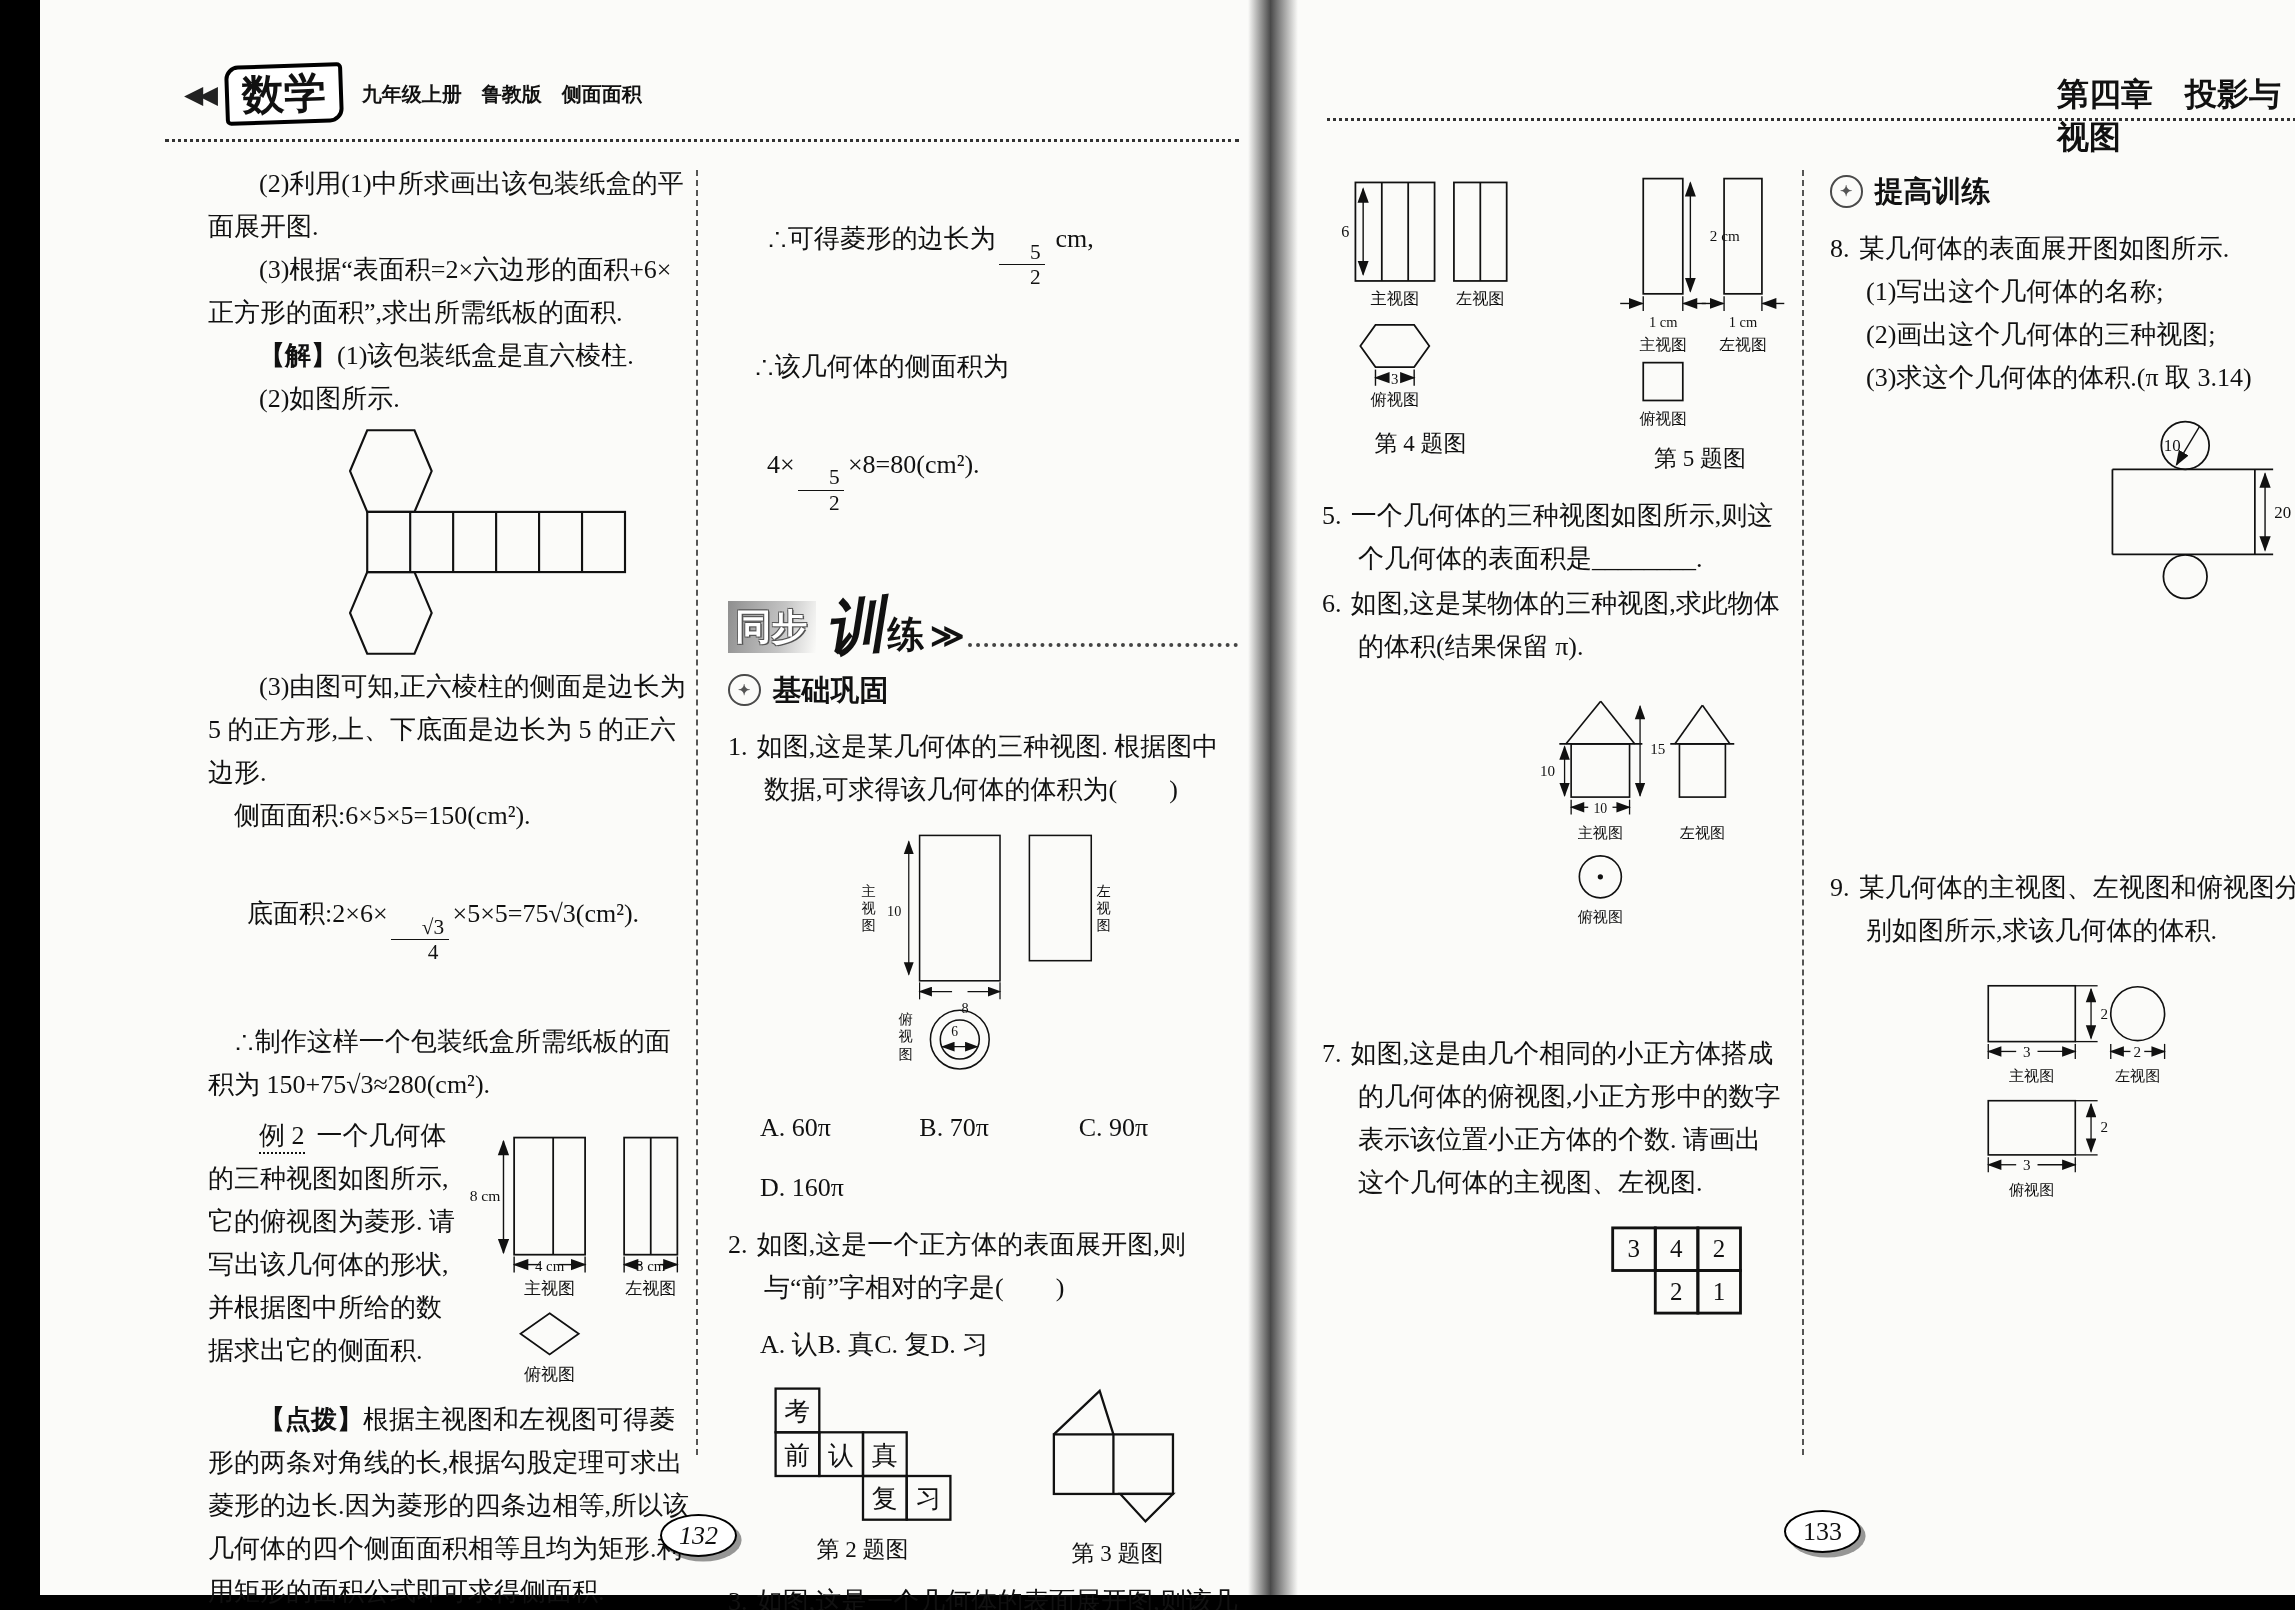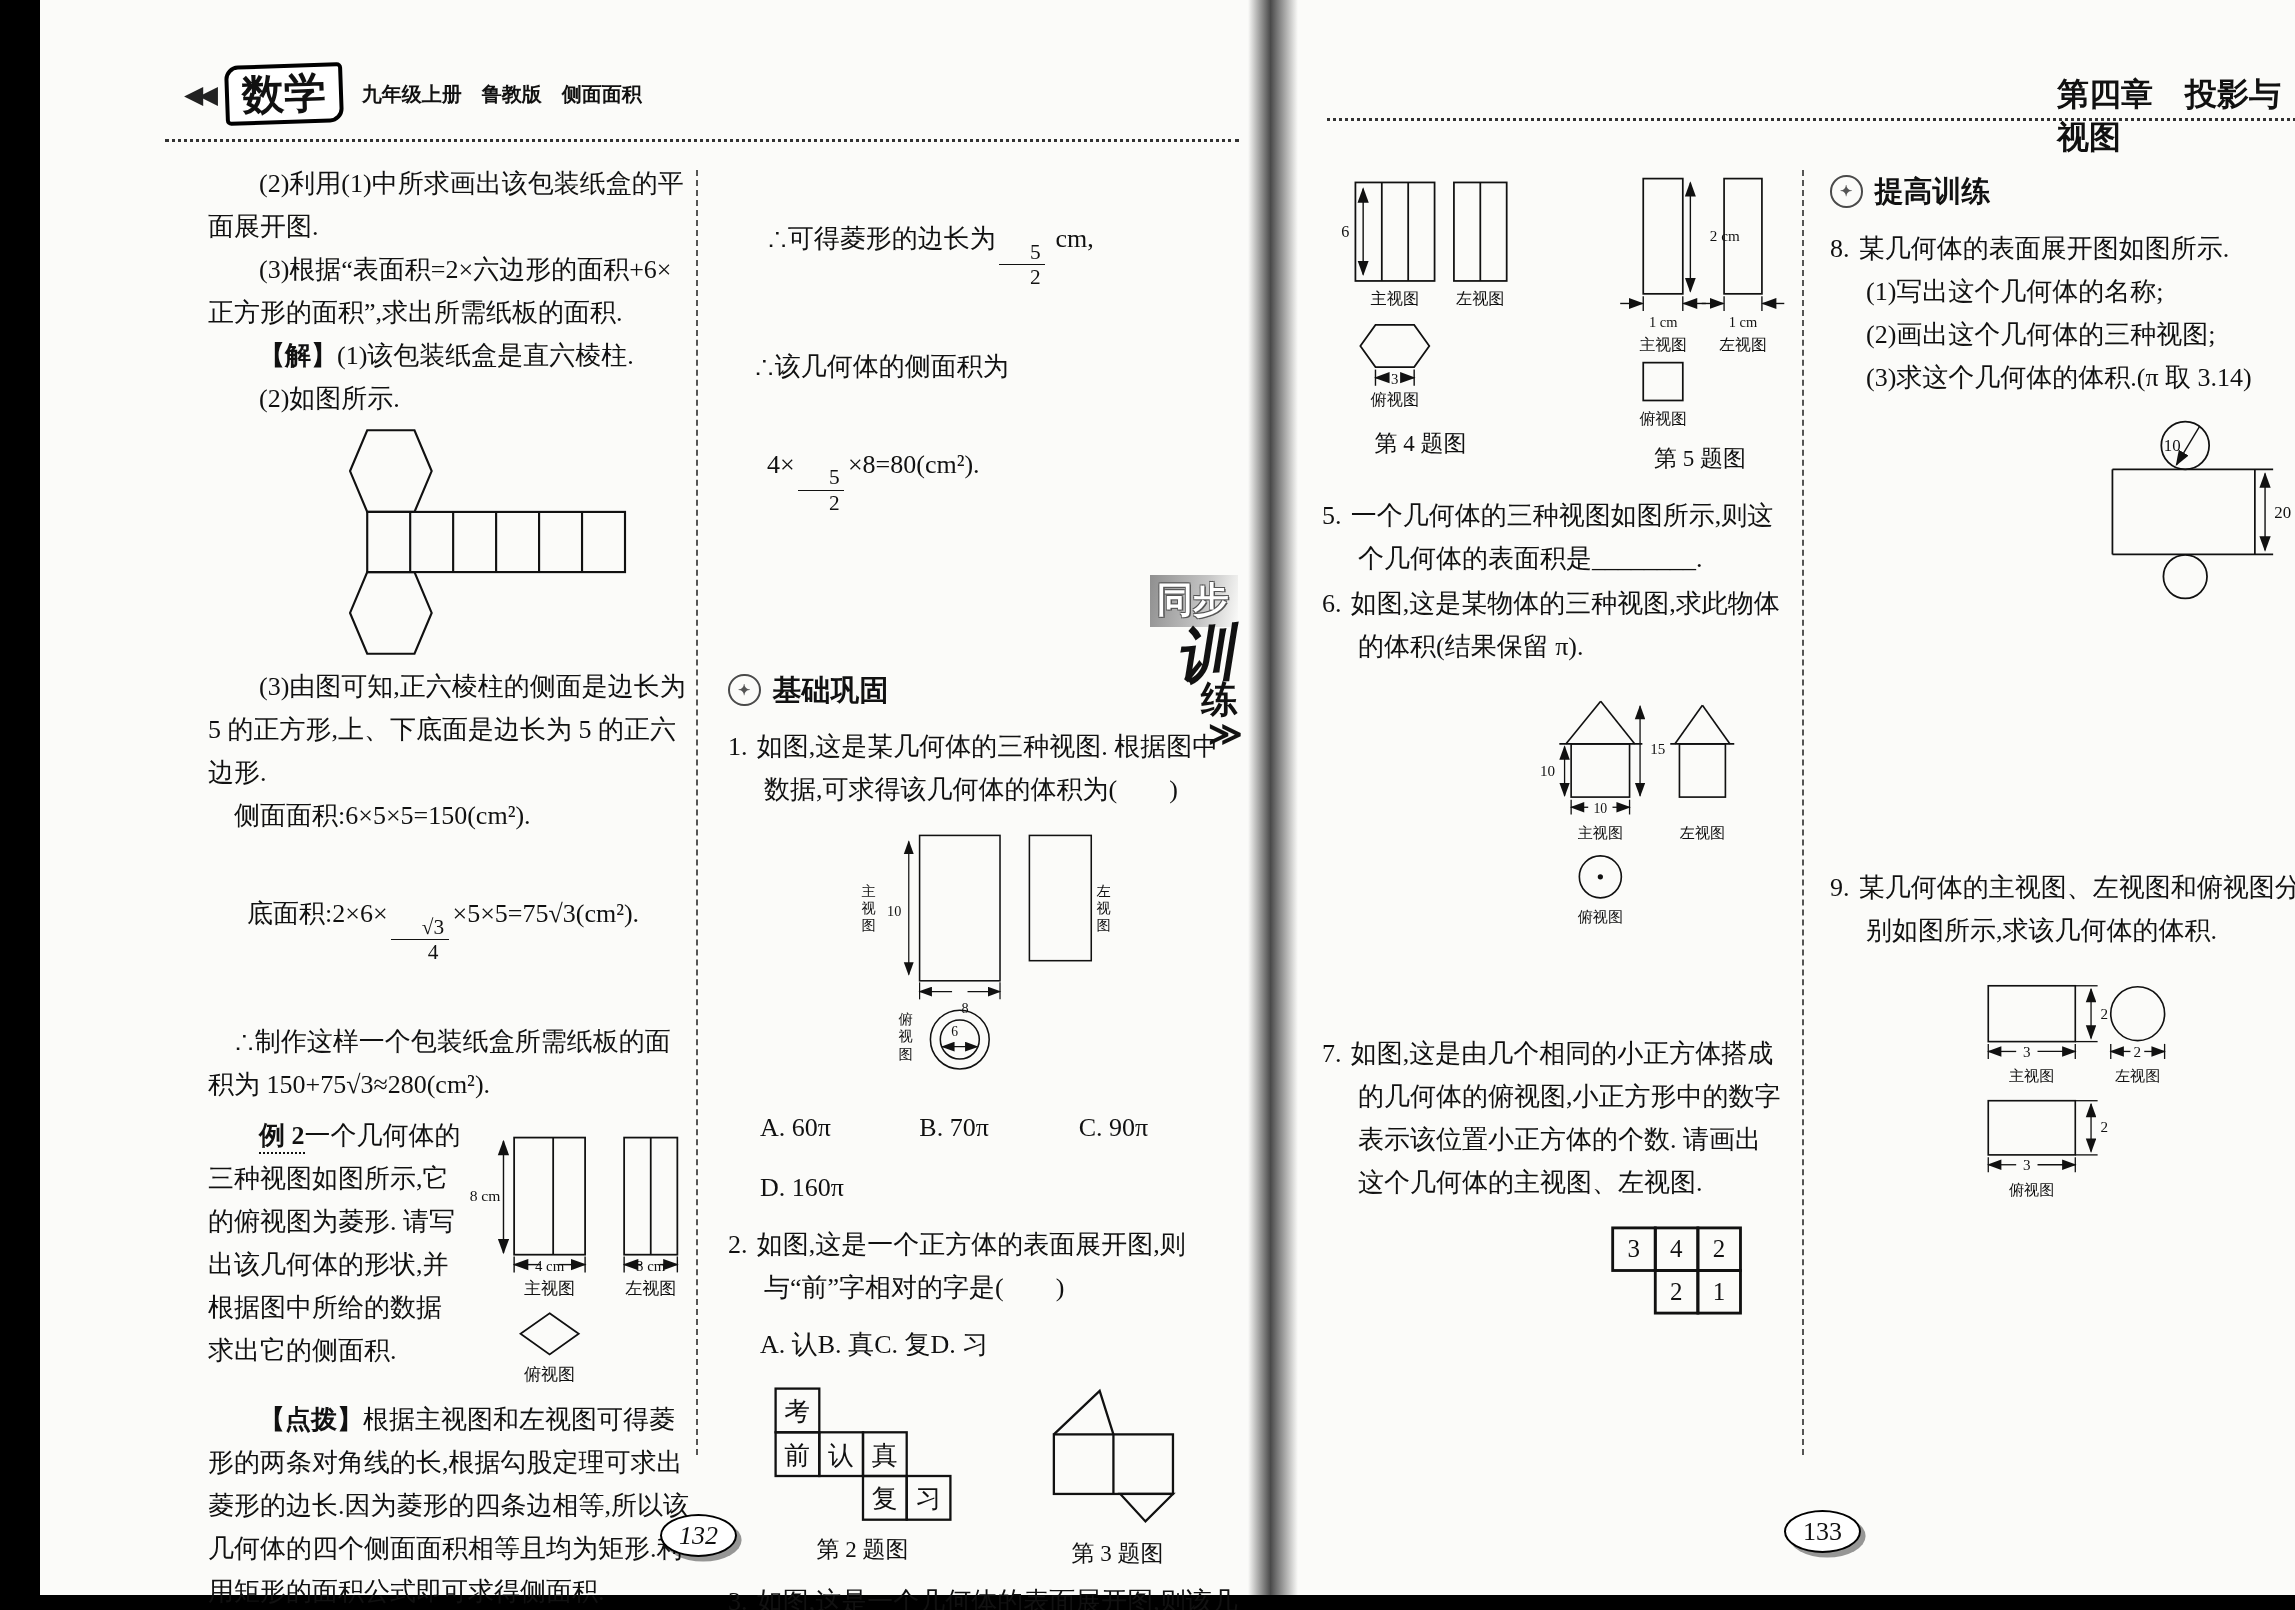--- a/index.html
+++ b/index.html
@@ -23,33 +23,33 @@
   .q{padding-left:36px;text-indent:-36px;white-space:pre-wrap;margin-top:2.8px;}
   .qn{margin-right:9.2px;}
   .sub{padding-left:36px;white-space:pre-wrap;}
   .opts2{display:grid;grid-template-columns:1fr 1fr 1fr;row-gap:16.5px;margin:15.6px 0 13.8px 32px;}
   .opts4{display:flex;margin:13.8px 0 12px 32px;}
   .frac{display:inline-flex;flex-direction:column;align-items:center;vertical-align:-0.55em;
     line-height:1.15;font-size:0.82em;margin:0 3.7px;}
   .frac .fn{border-bottom:1.8px solid #111;padding:0 4.6px;}
   .frac .fd{padding:0 4.6px;}
   .tall{margin:12px 0;}
-  .ex-tag{font-weight:700;border-bottom:2.3px dotted #111;padding-bottom:1.8px;}
+  .ex-tag{font-weight:400;border-bottom:2.3px dotted #111;padding-bottom:1.8px;margin-right:12px;}
   .flexrow{display:flex;align-items:flex-start;}
   .figwrap{text-align:center;}
   .figcap{text-align:center;font-size:23px;margin-top:3.7px;}
   
   .hdr-arrows{font-size:25px;letter-spacing:-4.6px;color:#222;margin-right:12px;}
   .logo{display:inline-block;border:4.6px solid #000;border-radius:13.8px 5.5px 13.8px 5.5px;
     padding:0.9px 13px;font-size:42px;font-weight:900;line-height:1.2;transform:rotate(-2deg);
     background:#fff;font-family:"Liberation Sans",sans-serif;}
   .hdr-sub{font-family:"Liberation Sans",sans-serif;font-weight:700;font-size:20px;margin-left:18.4px;}
   .hdr-right{font-family:"Liberation Sans",sans-serif;font-weight:800;font-size:32px;}
   
-  .banner{display:flex;align-items:flex-end;margin:16.5px 0 21px 0;height:78px;flex-direction:column;}
+  .banner{display:flex;align-items:flex-end;margin:16.5px 0 21px 0;height:78px;}
   .banner-left{background:linear-gradient(100deg,#8f8f8f 0%,#c4c4c4 60%,#fbfbf9 100%);
     color:#fff;font-family:"Liberation Sans",sans-serif;font-weight:900;font-size:36px;
     padding:7.3px 9.2px 8.3px 7.3px;text-shadow:1.4px 1.4px 0 #555,-0.9px -0.9px 0 #555,0.9px -0.9px 0 #555,-0.9px 0.9px 0 #555;
     line-height:1;}
   .banner-xun{font-size:60px;font-weight:900;font-style:italic;line-height:0.9;
     font-family:"DejaVu Serif",serif;margin:0 2.8px 0 8.3px;transform:rotate(-5deg);}
   .banner-lian{font-family:"Liberation Sans",sans-serif;font-weight:900;font-size:37px;line-height:1;}
   .banner-arr{font-weight:900;font-size:33px;letter-spacing:-9.2px;margin:0 4.6px 0 5.5px;line-height:1;}
   .banner-dots{flex:1;border-bottom:4.1px dotted #444;margin:0 0 5.5px 8.3px;}
   

